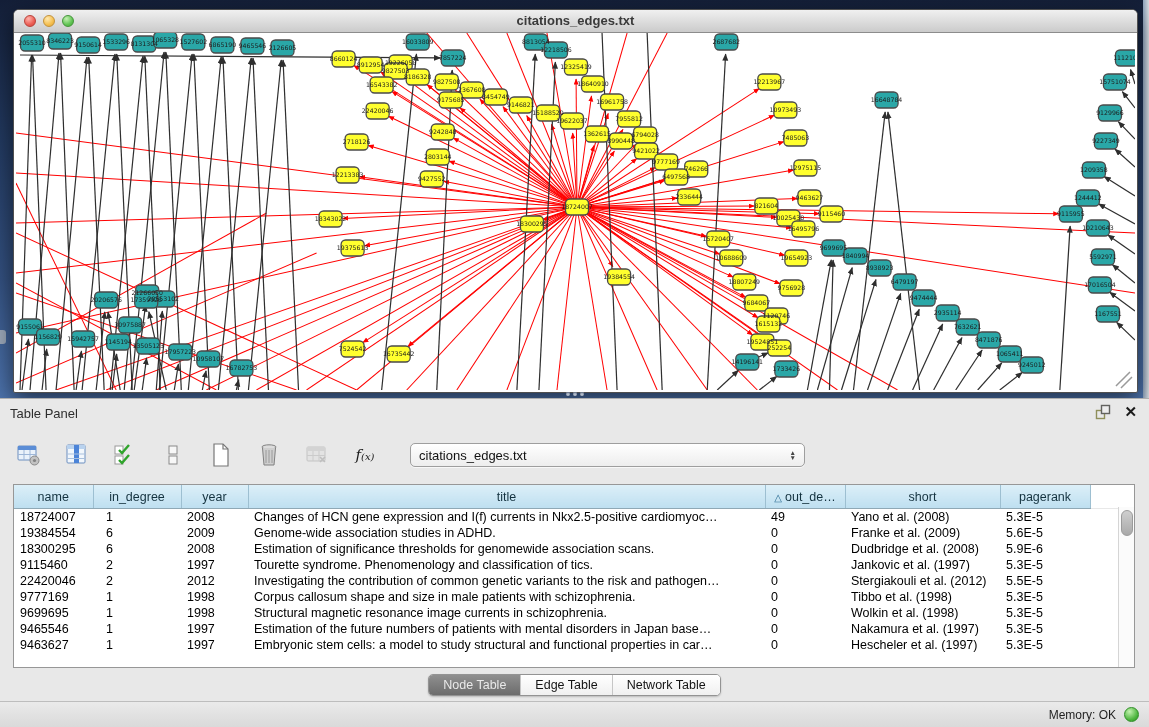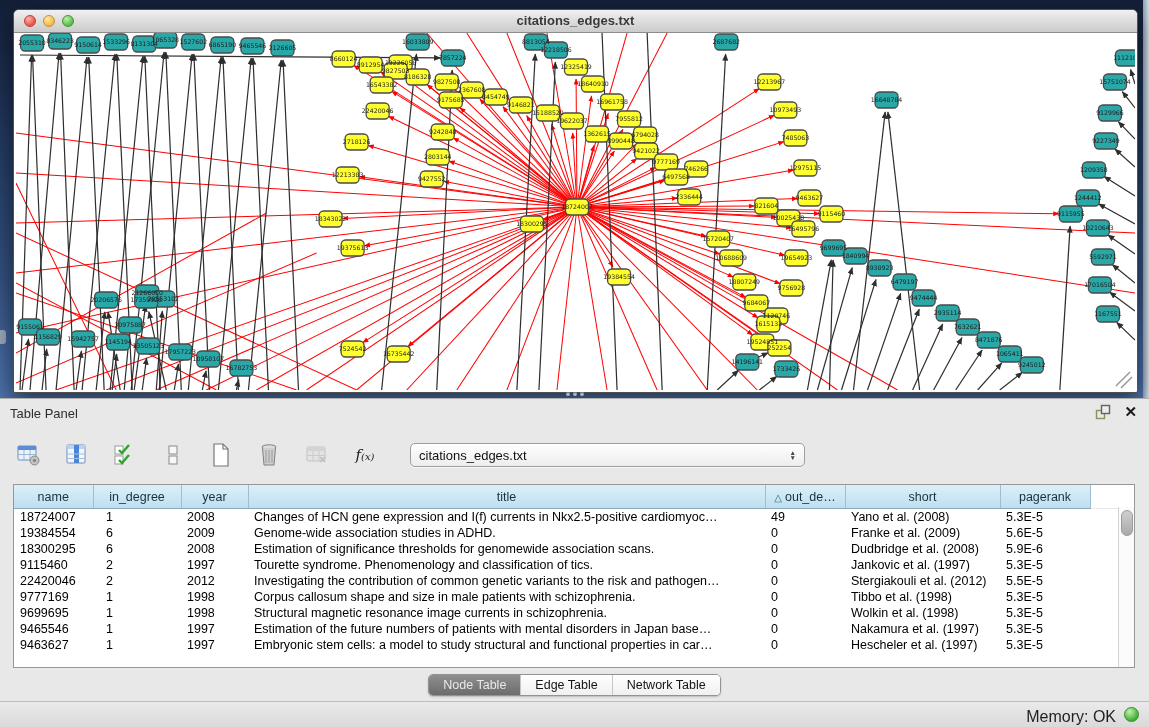--- a/index.html
+++ b/index.html
@@ -70,21 +70,21 @@
     display:flex;justify-content:center;align-items:center;}
   .segmented{display:flex;border:1px solid #939393;border-radius:5px;overflow:hidden;
     background:#FFF;box-shadow:0 1px 2px rgba(0,0,0,.2);}
   .segment{padding:3px 14px;font-size:12.5px;color:#141414;
     background:linear-gradient(#FFFFFF,#F0F0F0);border-left:1px solid #C6C6C6;}
   .segment:first-child{border-left:none;}
   .segment.active{background:linear-gradient(#8F8F8F,#6C6C6C);color:#E9E9E9;}
 
   .statusbar{position:absolute;left:0;top:302px;width:100%;height:27px;
     background:linear-gradient(#EAEAEA,#D9D9D9);border-top:1px solid #BDBDBD;box-sizing:border-box;}
-  .memory{position:absolute;right:33px;top:6px;font-size:16px;color:#1f1f1f;}
+  .memory{position:absolute;right:33px;top:6px;font-size:12px;color:#1f1f1f;}
   .mem-dot{position:absolute;right:10px;top:5px;width:15px;height:15px;border-radius:50%;box-sizing:border-box;
     background:radial-gradient(circle at 35% 28%,#C2F2AE,#4BB43C 65%,#2F9224);border:1px solid #2E8F26;}
 </style>
 </head>
 <body>
 
 <div class="desktop">
   <div class="right-strip"></div>
   <div class="left-tick"></div>
 

